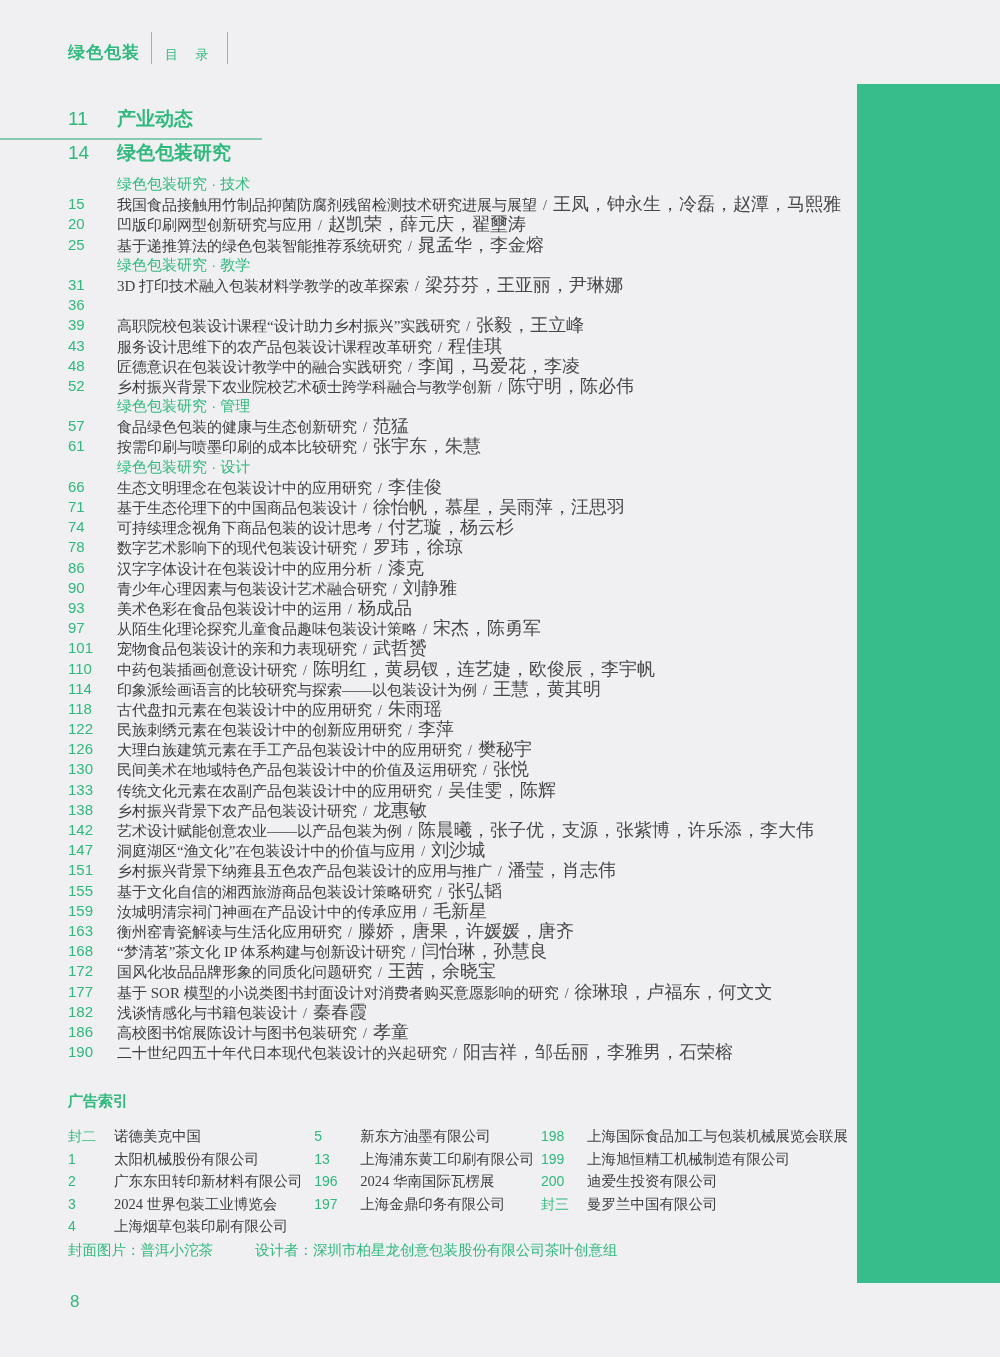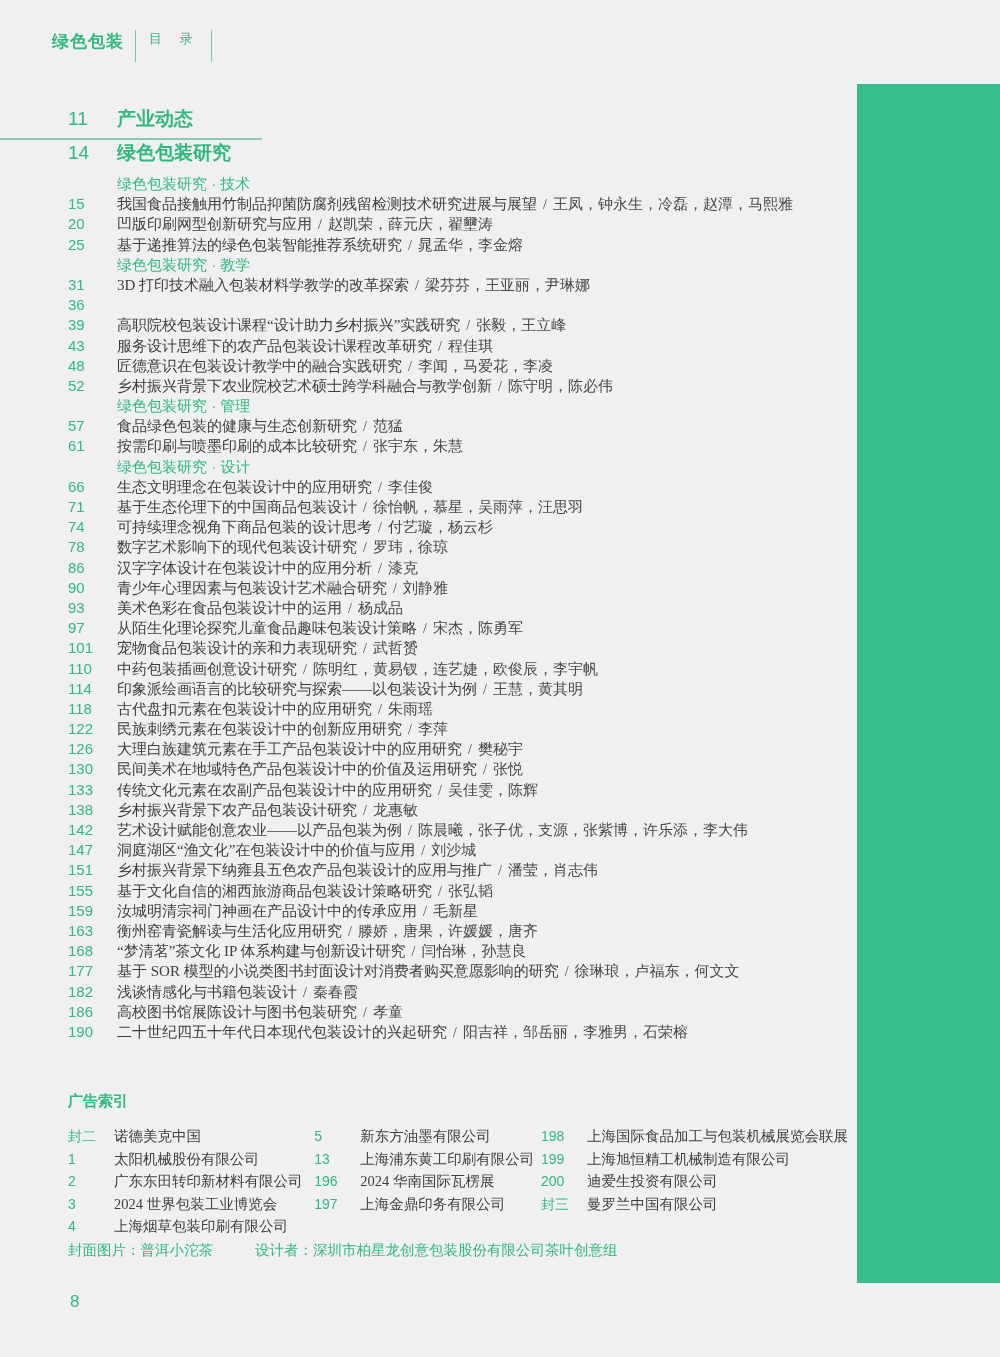--- a/index.html
+++ b/index.html
@@ -8,21 +8,21 @@
     --rule:#85cbb0;
     --ink:#3e3e40;
     --ink-light:#48484a;
     --bg:#f0eff2;
   }
   *{margin:0;padding:0;box-sizing:border-box}
   body{font-family:"Liberation Serif", serif;background:#ddd}
   .page{position:relative;width:1000px;height:1357px;background:var(--bg);overflow:hidden;margin:0 auto}
 
   
-  .hdr{position:absolute;left:52px;top:30px;display:flex;align-items:flex-start;height:34px}
+  .hdr{position:absolute;left:68px;top:30px;display:flex;align-items:flex-end;height:34px}
   .brand{font-family:"Liberation Sans", sans-serif;font-weight:bold;font-size:17px;letter-spacing:1px;color:var(--accent)}
   .vline{width:1px;height:32px;background:#7cc5a8;margin:0 11px}
   .hlabel{font-family:"Liberation Sans", sans-serif;font-size:13px;letter-spacing:7px;color:var(--accent);padding-left:2px}
 
   
   .panel{position:absolute;left:857px;top:84px;width:143px;height:1199px;background:var(--panel)}
 
   
   .toprule{position:absolute;left:0;top:138px;width:262px;height:2px;background:var(--rule)}
 
@@ -30,21 +30,21 @@
   .toc{position:absolute;left:68px;top:106px;width:782px;white-space:nowrap}
   .row{display:flex;align-items:flex-start;line-height:20.2px;height:20.2px}
   .row .num{width:49px;flex-shrink:0;font-family:"Liberation Sans", sans-serif;color:var(--accent);font-size:15px}
   .row.section{height:26px;line-height:26px;margin-bottom:8px}
   .row.section .num{font-size:19px}
   .row.section .title{font-family:"Liberation Sans", sans-serif;font-size:19px;font-weight:600;color:var(--accent)}
   .row.section + .row.section{margin-top:4px}
   .row.subhead .title{font-family:"Liberation Sans", sans-serif;font-size:15px;font-weight:400;color:var(--accent)}
   .row.entry .title{font-size:15px;color:var(--ink)}
   .row.entry .sep{font-size:14px;color:var(--ink-light);margin:0 6px}
-  .row.entry .authors{font-size:15px;color:var(--ink-light)}
+  .row.entry .authors{font-size:18px;color:var(--ink-light)}
 
   
   .ads{position:absolute;left:68px;top:1092px;width:780px}
   .ads h3{font-family:"Liberation Sans", sans-serif;font-size:15px;font-weight:600;color:var(--accent);margin-bottom:14px}
   .ads-cols{display:flex}
   .ads-col{display:flex;flex-direction:column}
   .ads-col:nth-child(1){width:252px}
   .ads-col:nth-child(2){width:232px}
   .ads-col:nth-child(3){flex:1}
   .ad-item{display:flex;align-items:flex-end;line-height:22.6px;height:22.6px;white-space:nowrap}
@@ -229,20 +229,24 @@
       </div>
       <div class="row entry">
         <span class="num">163</span>
         <span class="text"><span class="title">衡州窑青瓷解读与生活化应用研究</span><span class="sep">/</span><span class="authors">滕娇，唐果，许媛媛，唐齐</span></span>
       </div>
       <div class="row entry">
         <span class="num">168</span>
         <span class="text"><span class="title">“梦清茗”茶文化 IP 体系构建与创新设计研究</span><span class="sep">/</span><span class="authors">闫怡琳，孙慧良</span></span>
       </div>
       <div class="row entry">
+        <span class="num">172</span>
+        <span class="text"><span class="title">国风化妆品品牌形象的同质化问题研究</span><span class="sep">/</span><span class="authors">王茜，余晓宝</span></span>
+      </div>
+      <div class="row entry">
         <span class="num">177</span>
         <span class="text"><span class="title">基于 SOR 模型的小说类图书封面设计对消费者购买意愿影响的研究</span><span class="sep">/</span><span class="authors">徐琳琅，卢福东，何文文</span></span>
       </div>
       <div class="row entry">
         <span class="num">182</span>
         <span class="text"><span class="title">浅谈情感化与书籍包装设计</span><span class="sep">/</span><span class="authors">秦春霞</span></span>
       </div>
       <div class="row entry">
         <span class="num">186</span>
         <span class="text"><span class="title">高校图书馆展陈设计与图书包装研究</span><span class="sep">/</span><span class="authors">孝童</span></span>

